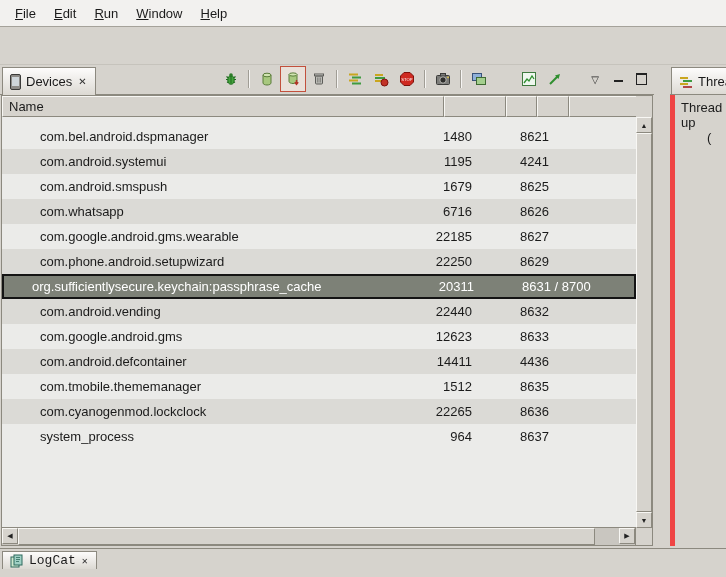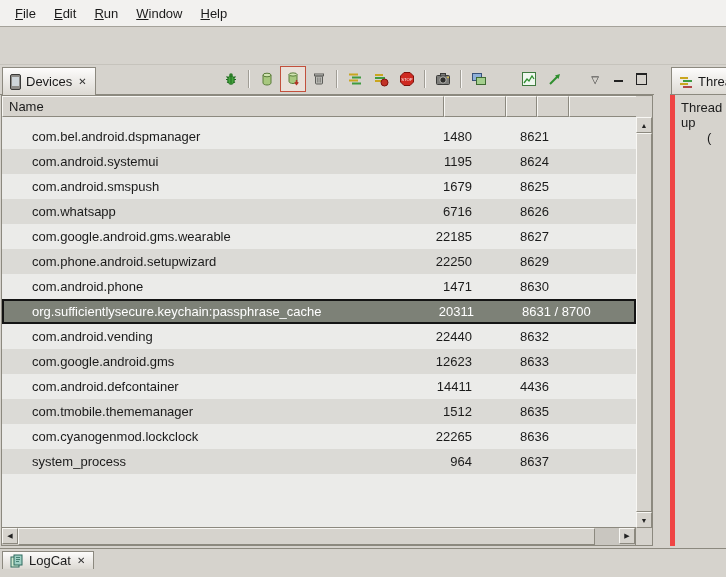--- a/index.html
+++ b/index.html
@@ -53,21 +53,21 @@
   .hpid{width:48px;}
   .hc3{width:17px;}
   .hc4{width:18px;}
   .hport{flex:1;border-right:none;}
   .partial-row{height:7px;background:#ebebe9;margin-right:16px;}
   .rows{flex:1;margin-right:16px;overflow:hidden;background:#ebebe9;}
   .row{height:25px;display:flex;align-items:center;box-sizing:border-box;}
   .row:nth-child(odd){background:#ebebe9;}
   .row:nth-child(even){background:#dbdad6;}
   .row.selected{background:#7d8177;color:#fff;border:2px solid #141414;}
-  .cell-name{width:428px;padding-left:30px;overflow:hidden;white-space:nowrap;box-sizing:border-box;}
+  .cell-name{width:428px;padding-left:38px;overflow:hidden;white-space:nowrap;box-sizing:border-box;}
   .row.selected .cell-name{padding-left:28px;}
   .cell-pid{width:48px;text-align:right;padding-right:6px;box-sizing:border-box;}
   .cell-c3{width:17px;}
   .cell-c4{width:18px;}
   .cell-port{flex:1;padding-left:7px;}
 
   
   .vscroll{position:absolute;top:21px;right:0;bottom:17px;width:16px;background:#c9c6c0;
            display:flex;flex-direction:column;}
   .sbtn{height:16px;width:16px;flex:0 0 auto;background:#d6d3cd;box-sizing:border-box;
@@ -82,21 +82,21 @@
   .corner{width:16px;background:#d6d3cd;border-left:1px solid #8c897f;}
 
   
   .threads-panel .tabbar{overflow:hidden;}
   .threads-body{flex:1;border-left:5px solid #ef4444;background:#d6d3cd;padding:5px 0 0 6px;}
   .threads-body .l2{padding-left:26px;}
 
   
   .bottombar{position:absolute;left:0;bottom:0;width:726px;height:28px;background:#d6d3cd;
              border-top:1px solid #8c897f;}
-  .bottombar .tab{top:2px;bottom:8px;}
+  .bottombar .tab{top:2px;bottom:8px;font-family:Liberation Mono, monospace;}
 
   
   .devicon{width:9px;height:14px;border:1px solid #3a3a38;border-radius:2px;background:#8e8c88;position:relative;flex:0 0 auto;}
   .devicon::after{content:"";position:absolute;left:1px;right:1px;top:2px;bottom:3px;background:#cfd6da;}
   svg{display:block;}
 </style>
 </head>
 <body>
 
 <div class="window">
@@ -231,21 +231,21 @@
               <div class="cell-pid">1480</div>
               <div class="cell-c3"></div>
               <div class="cell-c4"></div>
               <div class="cell-port">8621</div>
             </div>
             <div class="row">
               <div class="cell-name">com.android.systemui</div>
               <div class="cell-pid">1195</div>
               <div class="cell-c3"></div>
               <div class="cell-c4"></div>
-              <div class="cell-port">8624</div>
+              <div class="cell-port">4241</div>
             </div>
             <div class="row">
               <div class="cell-name">com.android.smspush</div>
               <div class="cell-pid">1679</div>
               <div class="cell-c3"></div>
               <div class="cell-c4"></div>
               <div class="cell-port">8625</div>
             </div>
             <div class="row">
               <div class="cell-name">com.whatsapp</div>
@@ -260,27 +260,20 @@
               <div class="cell-c3"></div>
               <div class="cell-c4"></div>
               <div class="cell-port">8627</div>
             </div>
             <div class="row">
               <div class="cell-name">com.phone.android.setupwizard</div>
               <div class="cell-pid">22250</div>
               <div class="cell-c3"></div>
               <div class="cell-c4"></div>
               <div class="cell-port">8629</div>
-            </div>
-            <div class="row">
-              <div class="cell-name">com.android.phone</div>
-              <div class="cell-pid">1471</div>
-              <div class="cell-c3"></div>
-              <div class="cell-c4"></div>
-              <div class="cell-port">8630</div>
             </div>
             <div class="row selected">
               <div class="cell-name">org.sufficientlysecure.keychain:passphrase_cache</div>
               <div class="cell-pid">20311</div>
               <div class="cell-c3"></div>
               <div class="cell-c4"></div>
               <div class="cell-port">8631 / 8700</div>
             </div>
             <div class="row">
               <div class="cell-name">com.android.vending</div>

